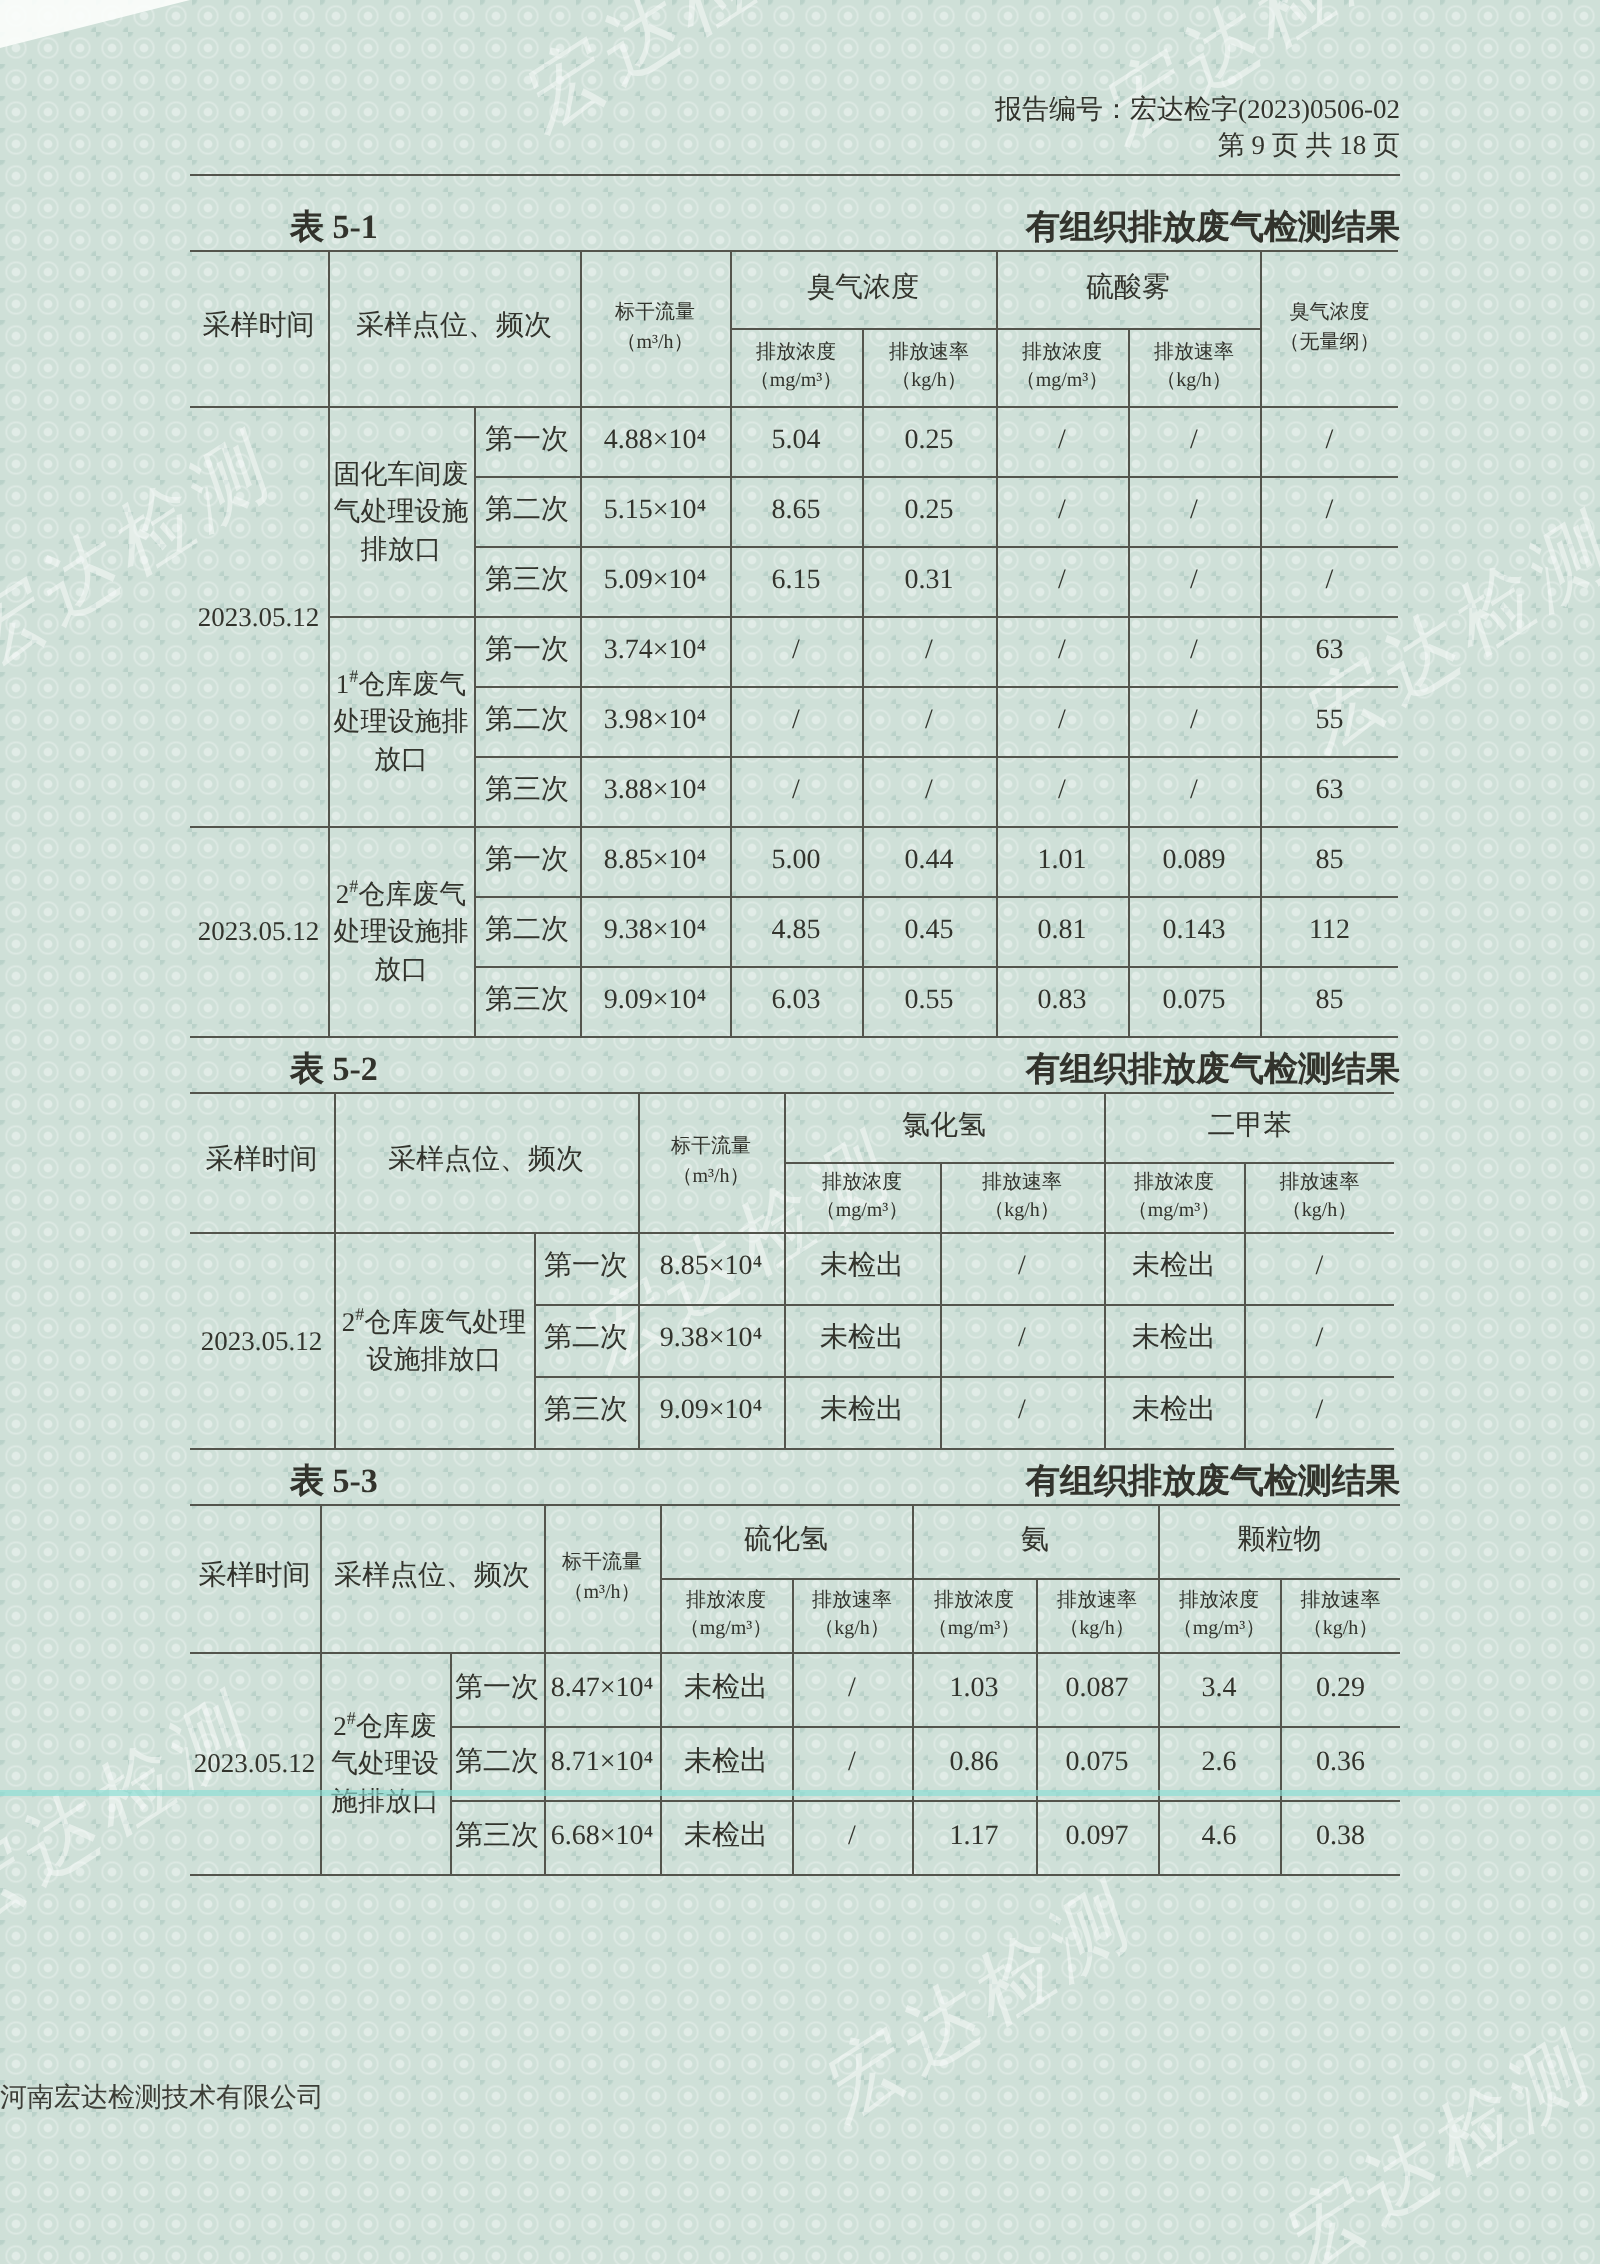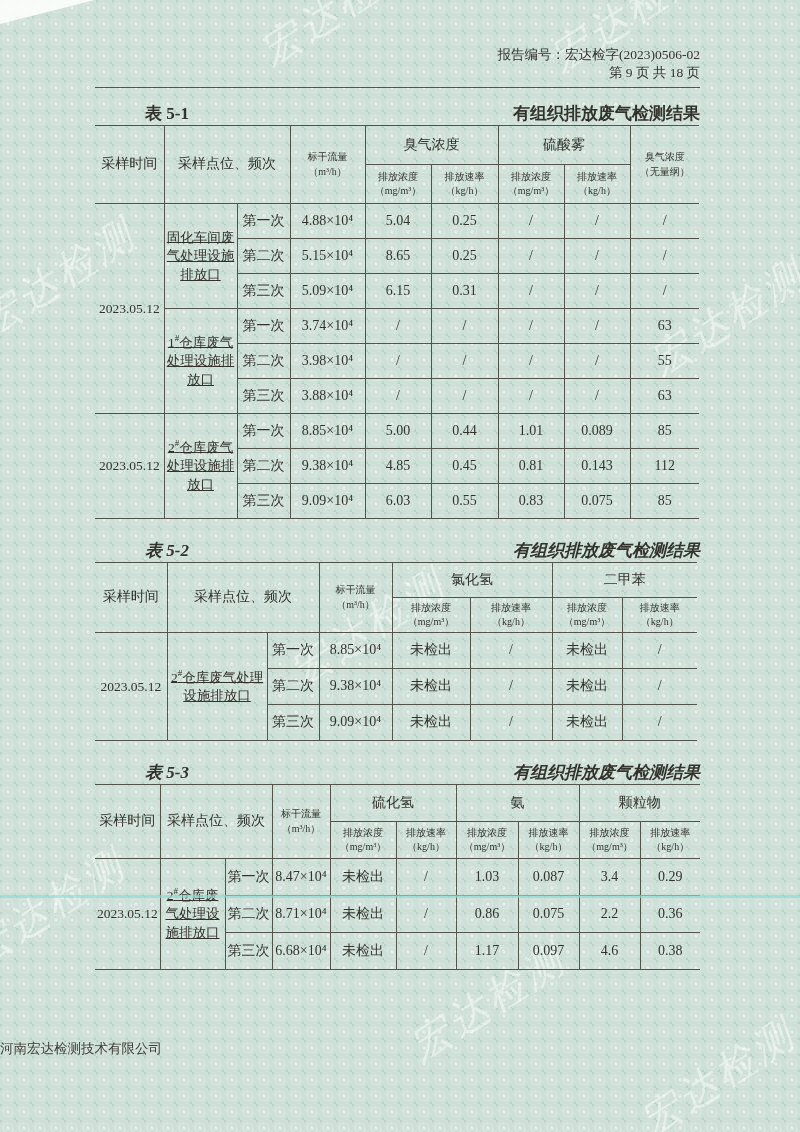--- a/index.html
+++ b/index.html
@@ -20,28 +20,28 @@
   .scan-corner{position:absolute;top:0;left:0;width:0;height:0;
       border-top:24px solid rgba(252,254,252,0.9);border-right:95px solid transparent;}
   .scan-line{position:absolute;left:0;top:895px;width:800px;height:3px;
       background:rgba(138,222,214,0.65);z-index:5;}
   .content{position:absolute;left:95px;top:0;width:605px;z-index:2;}
   .page-head{display:flex;justify-content:space-between;align-items:flex-end;
       margin-top:46px;padding-bottom:5px;border-bottom:1px solid #53544c;font-size:13.5px;flex-direction:column;}
   .tbar{position:relative;text-align:right;font-weight:bold;font-size:17px;height:22px;line-height:22px;}
   .tbar .tlabel{position:absolute;left:50px;top:0;}
   .mt1{margin-top:15px;}
-  .mt2{margin-top:21px;font-style:italic;}
+  .mt2{margin-top:5px;}
   table{border-collapse:collapse;table-layout:fixed;}
   td{border:1px solid #53544c;text-align:center;vertical-align:middle;
      font-size:14px;padding:0;line-height:1.3;overflow:hidden;}
   td:first-child{border-left:none;}
   td:last-child{border-right:none;}
   .prewrap{white-space:pre-line;font-size:10px;line-height:1.45;}
-  .loc{font-size:13.5px;word-break:break-all;line-height:1.4;padding:0 1px;text-decoration:underline;}
+  .loc{font-size:13.5px;word-break:break-all;line-height:1.4;padding:0 1px;}
   .datec{font-size:13.5px;}
   sup{font-size:9px;}
   #t1 tr.h{height:39px;} #t1 tr.d{height:35px;}
   #t2 tr.h{height:35px;} #t2 tr.d{height:36px;}
   #t3 tr.h{height:37px;} #t3 tr.d{height:37px;}
   .footer{position:absolute;left:0;top:1040px;width:800px;text-align:left;
       font-size:13.5px;color:#3c3d36;z-index:2;}
 </style>
 </head>
 <body>
@@ -310,21 +310,21 @@
         <td>3.4</td>
         <td>0.29</td>
       </tr>
       <tr class="d">
         <td>第二次</td>
         <td>8.71×10⁴</td>
         <td>未检出</td>
         <td>/</td>
         <td>0.86</td>
         <td>0.075</td>
-        <td>2.2</td>
+        <td>2.6</td>
         <td>0.36</td>
       </tr>
       <tr class="d">
         <td>第三次</td>
         <td>6.68×10⁴</td>
         <td>未检出</td>
         <td>/</td>
         <td>1.17</td>
         <td>0.097</td>
         <td>4.6</td>

